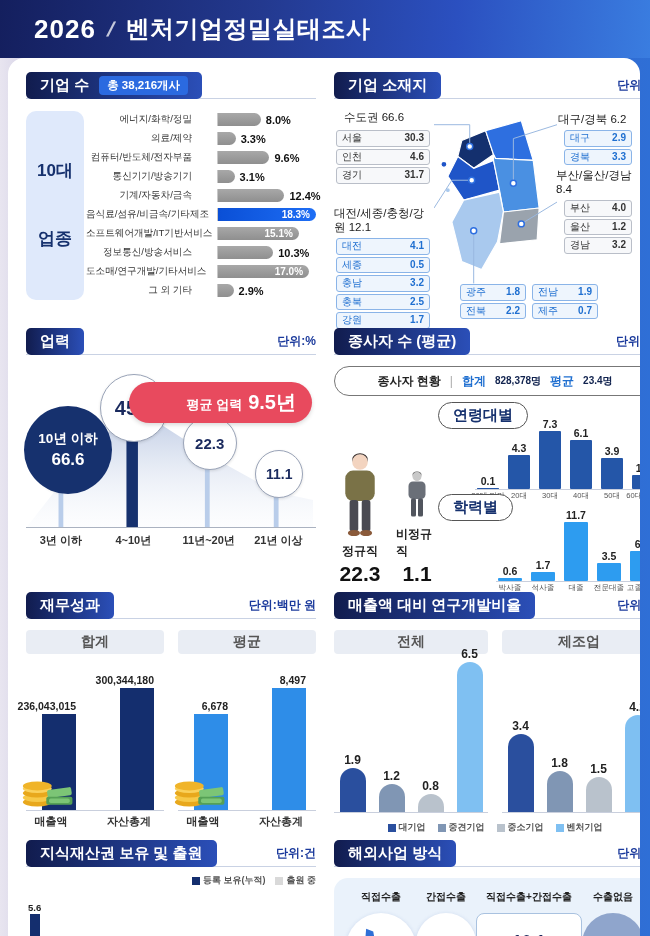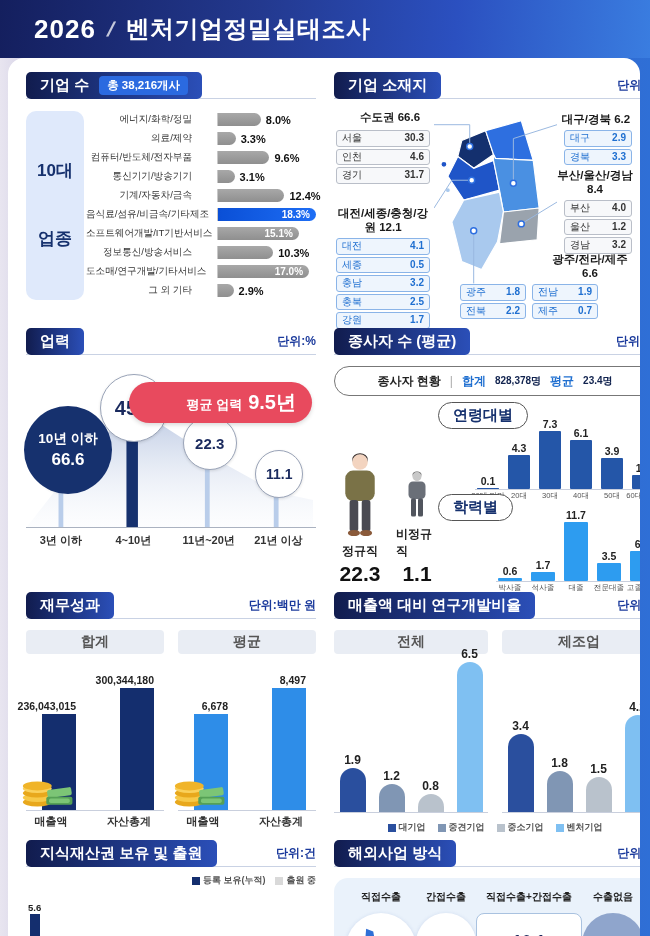--- a/index.html
+++ b/index.html
@@ -34,21 +34,21 @@
   .ind-row{display:flex;align-items:center;height:19px;gap:20px;}
   .ind-label{width:106px;text-align:right;font-size:9.6px;color:#333;padding-right:5px;flex-shrink:0;white-space:nowrap;}
   .ind-track{flex:1;height:13px;position:relative;border-left:1px solid #c8c8c8;display:flex;align-items:center;}
   .ind-bar{height:13px;background:linear-gradient(180deg,#a8a8a8,#8f8f8f);border-radius:0 7px 7px 0;
     display:flex;align-items:center;justify-content:flex-end;flex-shrink:0;}
   .ind-bar.hl{background:linear-gradient(90deg,#0a4fd6,#1e6ef5);}
   .val-in{color:#fff;font-size:10px;font-weight:bold;padding-right:6px;}
   .val-out{font-size:11px;font-weight:bold;color:#111;margin-left:5px;white-space:nowrap;}
   
   .loc-body{position:relative;height:212px;}
-  .loc-label{position:absolute;font-weight:bold;font-size:11.5px;color:#1a1a1a;text-align:center;line-height:1.25;z-index:2;}
+  .loc-label{position:absolute;font-weight:normal;font-size:11.5px;color:#1a1a1a;text-align:left;line-height:1.25;z-index:2;}
   .loc-table{position:absolute;z-index:2;}
   .loc-trow{display:flex;justify-content:space-between;border:1px solid;padding:1px 5px;font-size:10px;
     border-radius:3px;margin-bottom:2px;line-height:1.25;}
   .loc-trow.blue{border-color:#8ab4e8;color:#1f6fd0;background:#eef5fd;}
   .loc-trow.gray{border-color:#b9bec8;color:#333;background:#f7f8fa;}
   .kmap{position:absolute;left:100px;top:2px;z-index:1;}
   
   .age-body{position:relative;height:186px;}
   .age-axis{position:absolute;left:0;right:0;bottom:24px;height:1px;background:#aab2c0;}
   .age-cat{position:absolute;bottom:4px;transform:translateX(-50%);font-size:11px;font-weight:bold;color:#333;white-space:nowrap;}
@@ -313,21 +313,20 @@
             </div>
             <div class="loc-trow gray">
               <span>울산</span>
               <span style="font-weight: bold;">1.2</span>
             </div>
             <div class="loc-trow gray">
               <span>경남</span>
               <span style="font-weight: bold;">3.2</span>
             </div>
           </div>
-          <div class="loc-label" style="left: 212px; top: 142px; width: 88px;">광주/전라/제주 6.6</div>
           <div class="loc-table" style="left: 126px; top: 174px; width: 66px;">
             <div class="loc-trow blue">
               <span>광주</span>
               <span style="font-weight: bold;">1.8</span>
             </div>
             <div class="loc-trow blue">
               <span>전북</span>
               <span style="font-weight: bold;">2.2</span>
             </div>
           </div>

